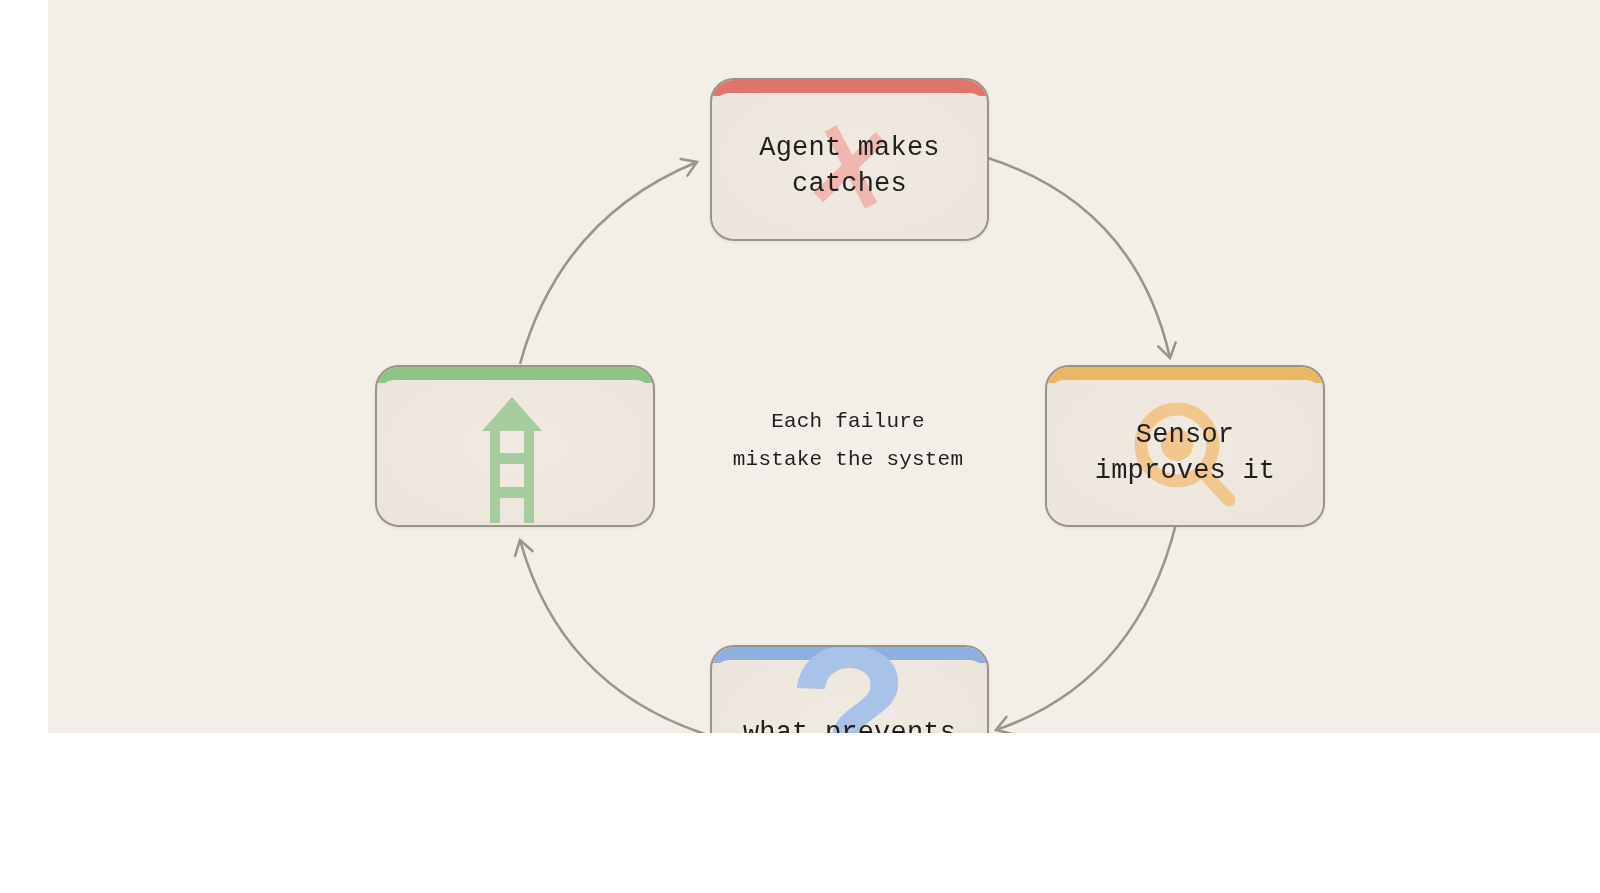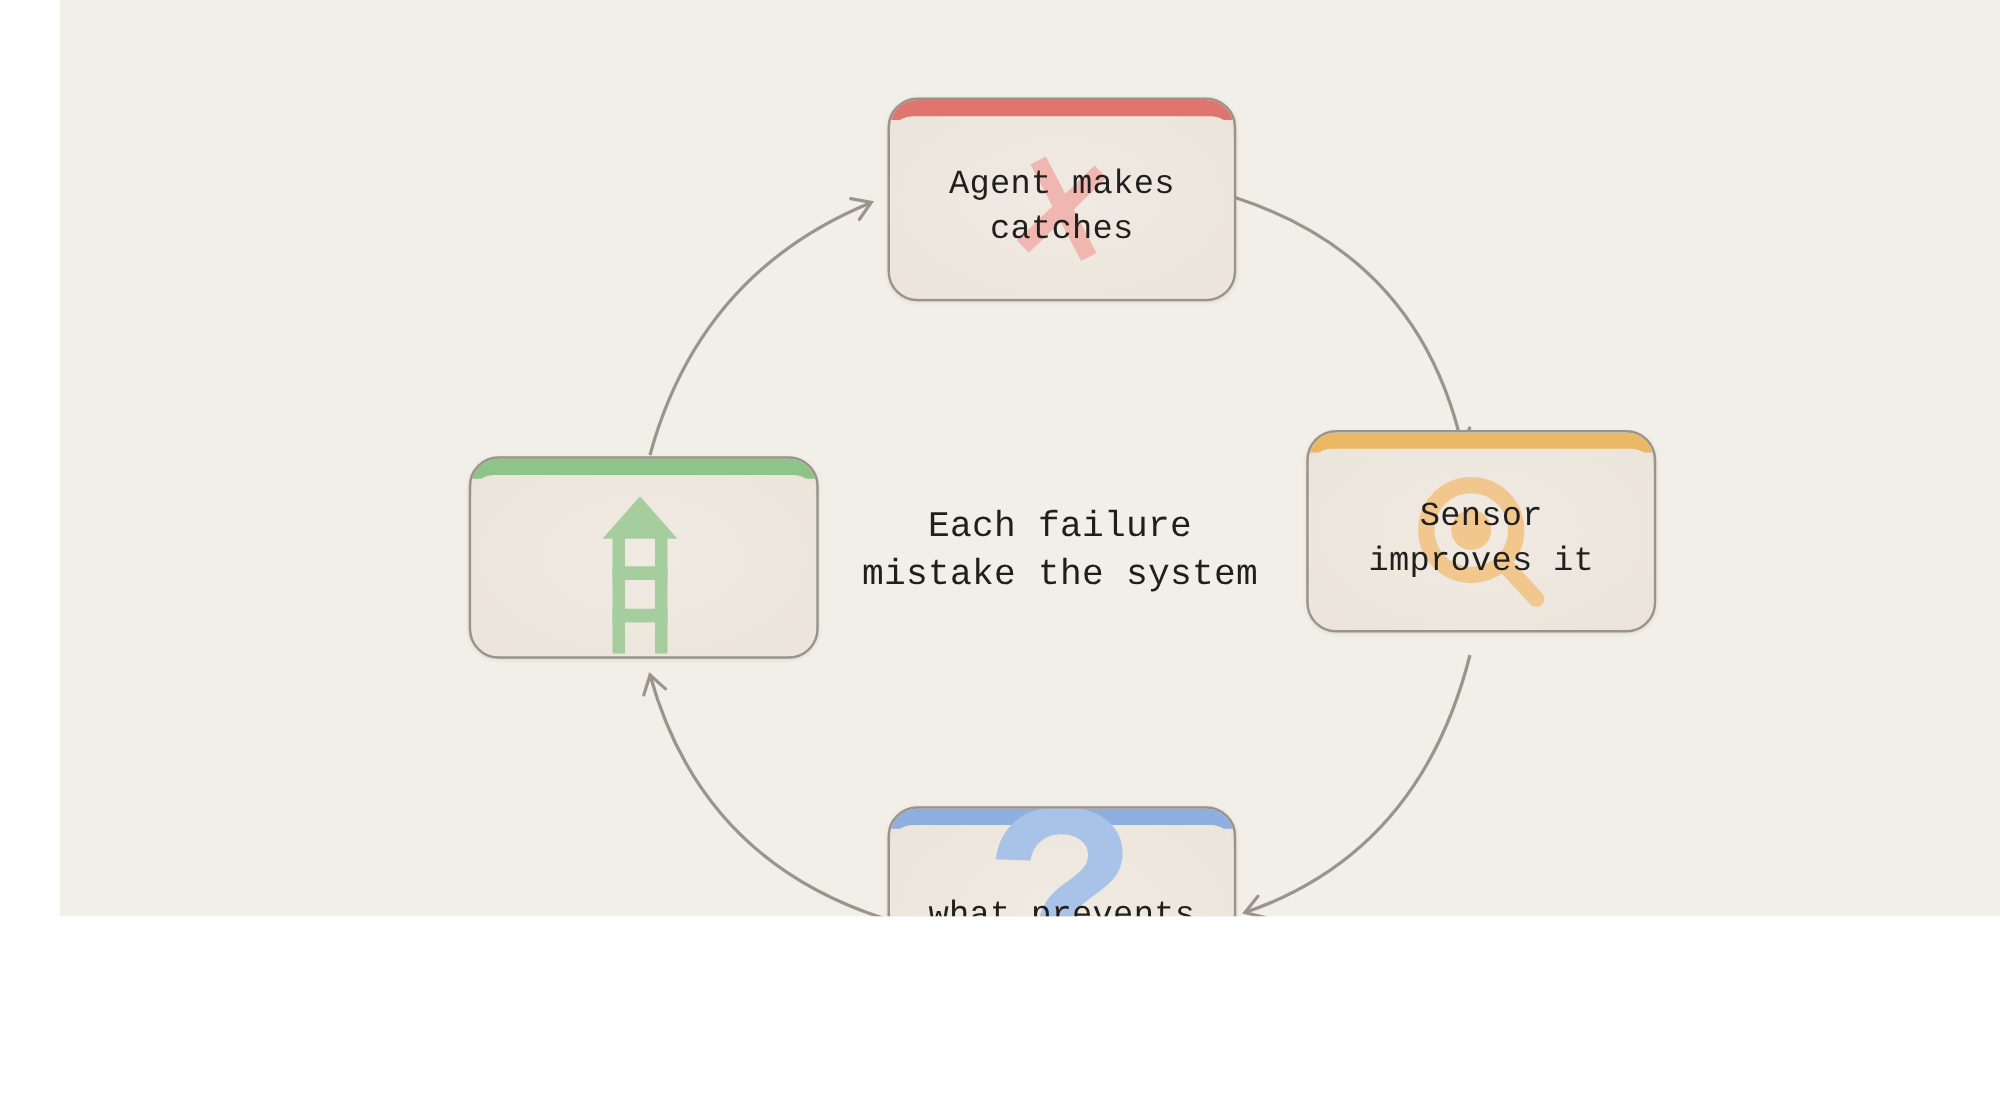--- a/index.html
+++ b/index.html
@@ -18,21 +18,21 @@
 
   .node {
     position:absolute;
     border:2px solid #99938b;
     border-radius:24px;
     overflow:hidden;
     background:#ebe3da;
     box-shadow:0 1px 3px rgba(70,60,45,0.10);
   }
   .node-top    { left:662px; top:78px;  width:275px; height:159px; }
-  .node-right  { left:997px; top:344px; width:276px; height:158px; }
+  .node-right  { left:997px; top:365px; width:276px; height:158px; }
   .node-bottom { left:662px; top:645px; width:275px; height:158px; }
   .node-left   { left:327px; top:365px; width:276px; height:158px; }
 
   .accent-bar { position:absolute; top:0; left:0; right:0; height:16px; }
 
   .node-inner {
     position:absolute; top:13px; left:0; right:0; bottom:0;
     background:radial-gradient(120% 135% at 50% 45%, #f0eae2 0%, #eae2d8 80%);
     border-radius:18px 18px 22px 22px;
     display:flex; align-items:center; justify-content:center;
@@ -55,21 +55,21 @@
     position:relative; z-index:2;
     text-align:center;
     font-size:27px; line-height:36px; font-weight:500;
     color:#201f1d; letter-spacing:0.2px;
   }
 
   .center-label {
     position:absolute; left:800px; top:441px;
     transform:translate(-50%,-50%);
     text-align:center; white-space:nowrap;
-    font-size:29px; line-height:38px; font-weight:500;
+    font-size:21px; line-height:38px; font-weight:500;
     color:#201f1d; letter-spacing:0.2px;
   }
 </style>
 </head>
 <body>
 
 <div class="stage" style="background: rgb(242, 239, 232);">
 
   <svg class="arrow-layer" width="1600" height="893" viewBox="0 0 1600 893">
     <defs>

